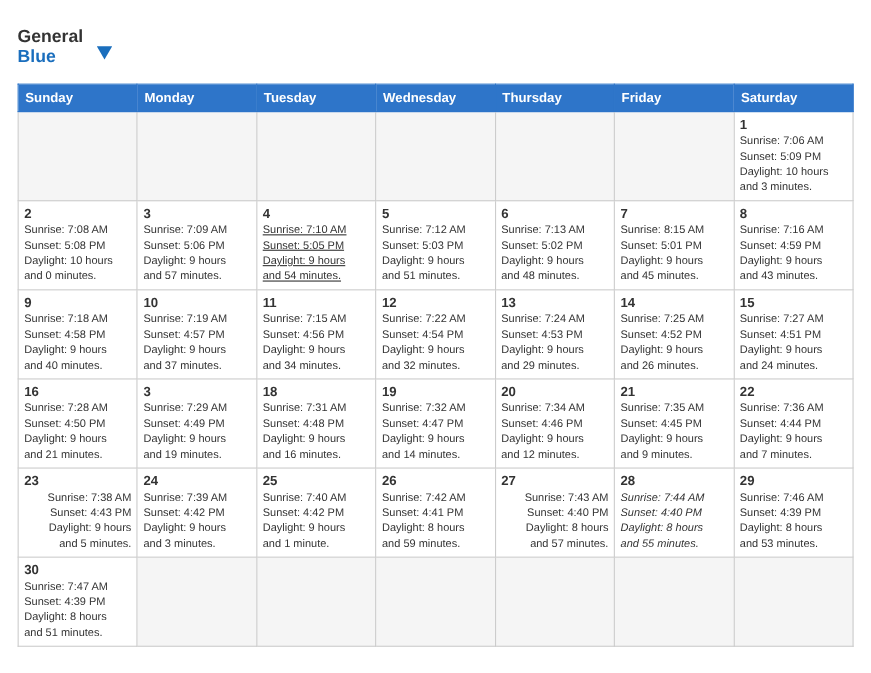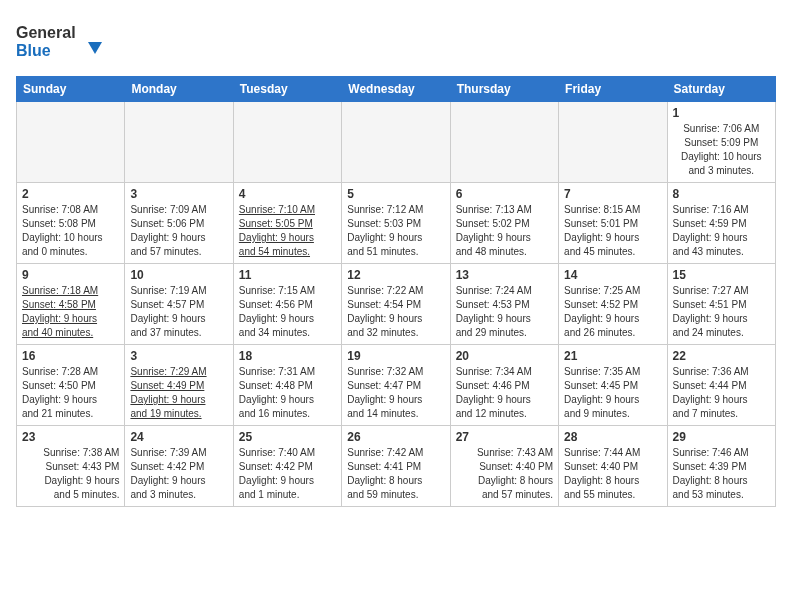--- a/index.html
+++ b/index.html
@@ -110,21 +110,21 @@
   <tbody id="calendar-body">
   <tr>
         <td class="empty"></td>
         <td class="empty"></td>
         <td class="empty"></td>
         <td class="empty"></td>
         <td class="empty"></td>
         <td class="empty"></td>
         <td>
           <span class="day-num">1</span>
-          <div class="day-info" style="white-space: pre-line; text-align: center;">Sunrise: 7:06 AM
+          <div class="day-info" style="white-space: pre-line;">Sunrise: 7:06 AM
 Sunset: 5:09 PM
 Daylight: 10 hours
 and 3 minutes.</div>
         </td>
       </tr>
       <tr>
         <td>
           <span class="day-num">2</span>
           <div class="day-info" style="white-space: pre-line;">Sunrise: 7:08 AM
 Sunset: 5:08 PM
@@ -170,21 +170,21 @@
           <span class="day-num">8</span>
           <div class="day-info" style="white-space: pre-line;">Sunrise: 7:16 AM
 Sunset: 4:59 PM
 Daylight: 9 hours
 and 43 minutes.</div>
         </td>
       </tr>
       <tr>
         <td>
           <span class="day-num">9</span>
-          <div class="day-info" style="white-space: pre-line; text-decoration: underline;">Sunrise: 7:18 AM
+          <div class="day-info" style="white-space: pre-line;">Sunrise: 7:18 AM
 Sunset: 4:58 PM
 Daylight: 9 hours
 and 40 minutes.</div>
         </td>
         <td>
           <span class="day-num">10</span>
           <div class="day-info" style="white-space: pre-line;">Sunrise: 7:19 AM
 Sunset: 4:57 PM
 Daylight: 9 hours
 and 37 minutes.</div>
@@ -228,21 +228,21 @@
       <tr>
         <td>
           <span class="day-num">16</span>
           <div class="day-info" style="white-space: pre-line;">Sunrise: 7:28 AM
 Sunset: 4:50 PM
 Daylight: 9 hours
 and 21 minutes.</div>
         </td>
         <td>
           <span class="day-num">3</span>
-          <div class="day-info" style="white-space: pre-line; text-decoration: underline;">Sunrise: 7:29 AM
+          <div class="day-info" style="white-space: pre-line;">Sunrise: 7:29 AM
 Sunset: 4:49 PM
 Daylight: 9 hours
 and 19 minutes.</div>
         </td>
         <td>
           <span class="day-num">18</span>
           <div class="day-info" style="white-space: pre-line;">Sunrise: 7:31 AM
 Sunset: 4:48 PM
 Daylight: 9 hours
 and 16 minutes.</div>
@@ -307,27 +307,42 @@
         </td>
         <td>
           <span class="day-num">27</span>
           <div class="day-info" style="white-space: pre-line; text-align: right;">Sunrise: 7:43 AM
 Sunset: 4:40 PM
 Daylight: 8 hours
 and 57 minutes.</div>
         </td>
         <td>
           <span class="day-num">28</span>
-          <div class="day-info" style="white-space: pre-line;">Sunrise: 7:44 AM
+          <div class="day-info" style="white-space: pre-line; font-style: italic;">Sunrise: 7:44 AM
 Sunset: 4:40 PM
 Daylight: 8 hours
 and 55 minutes.</div>
         </td>
         <td>
           <span class="day-num">29</span>
           <div class="day-info" style="white-space: pre-line;">Sunrise: 7:46 AM
 Sunset: 4:39 PM
 Daylight: 8 hours
 and 53 minutes.</div>
         </td>
       </tr>
+      <tr>
+        <td>
+          <span class="day-num">30</span>
+          <div class="day-info" style="white-space: pre-line;">Sunrise: 7:47 AM
+Sunset: 4:39 PM
+Daylight: 8 hours
+and 51 minutes.</div>
+        </td>
+        <td class="empty last-row"></td>
+        <td class="empty last-row"></td>
+        <td class="empty last-row"></td>
+        <td class="empty last-row"></td>
+        <td class="empty last-row"></td>
+        <td class="empty last-row"></td>
+      </tr>
     </tbody>
 </table>
 
 </body></html>

